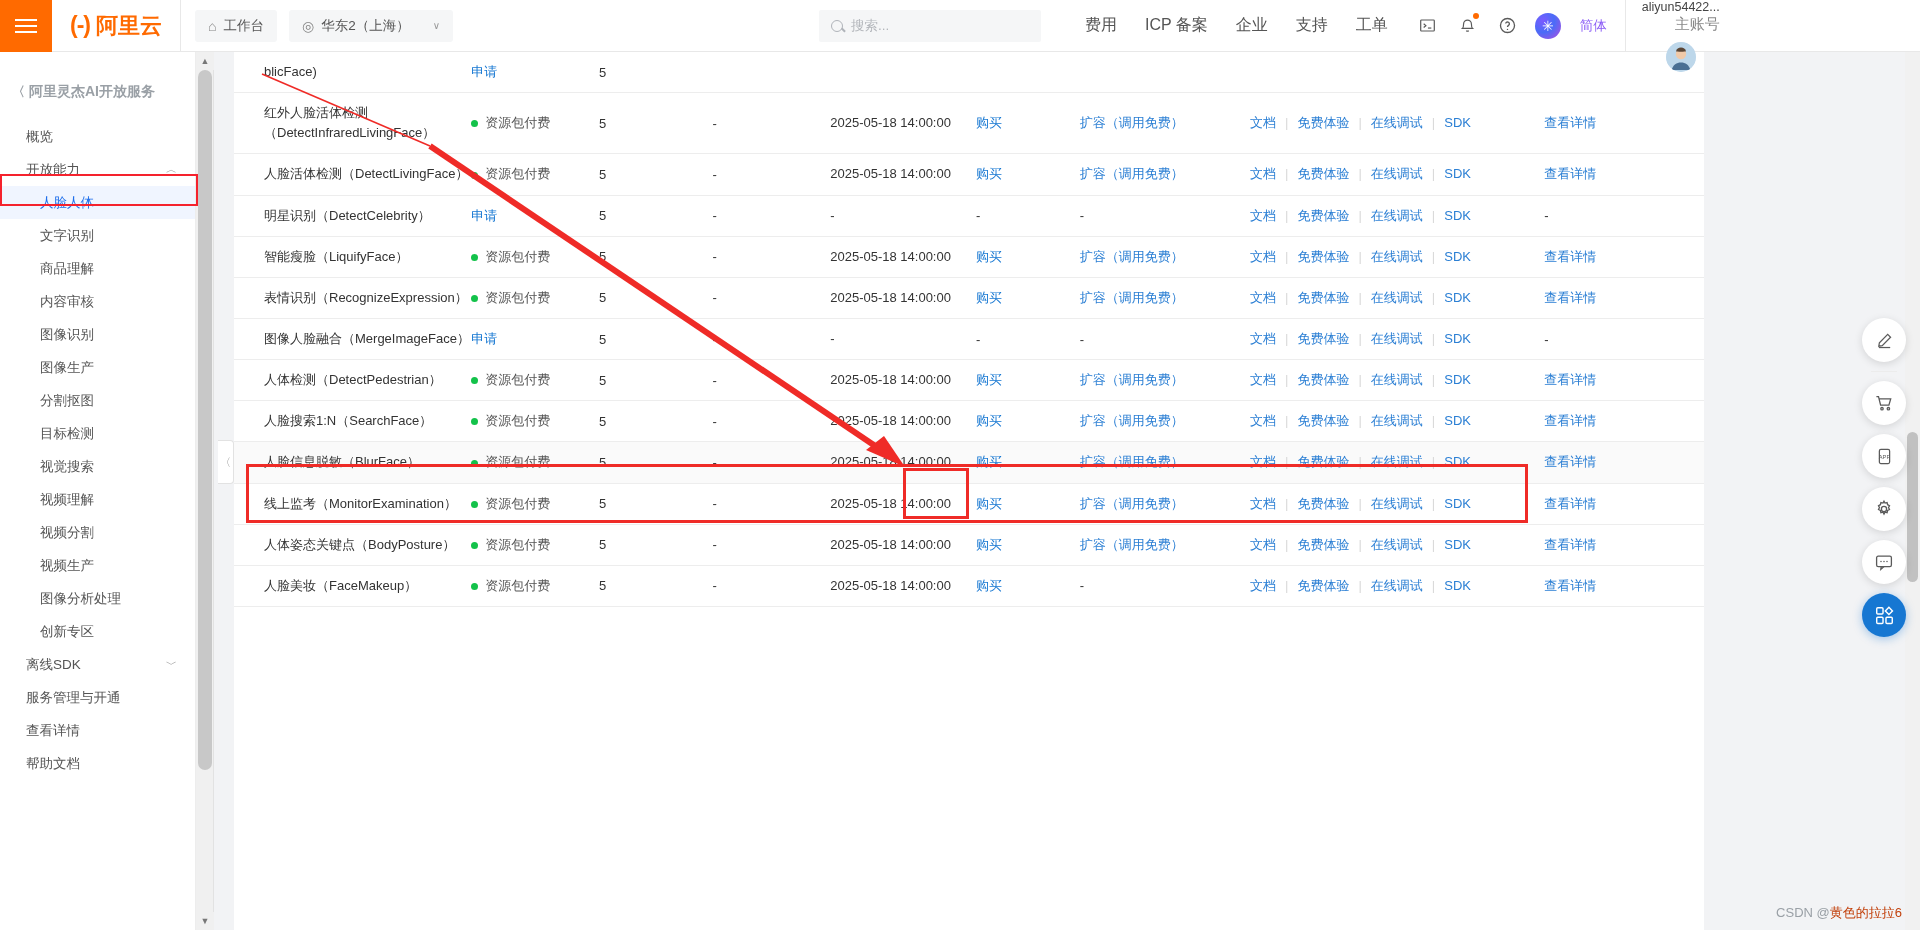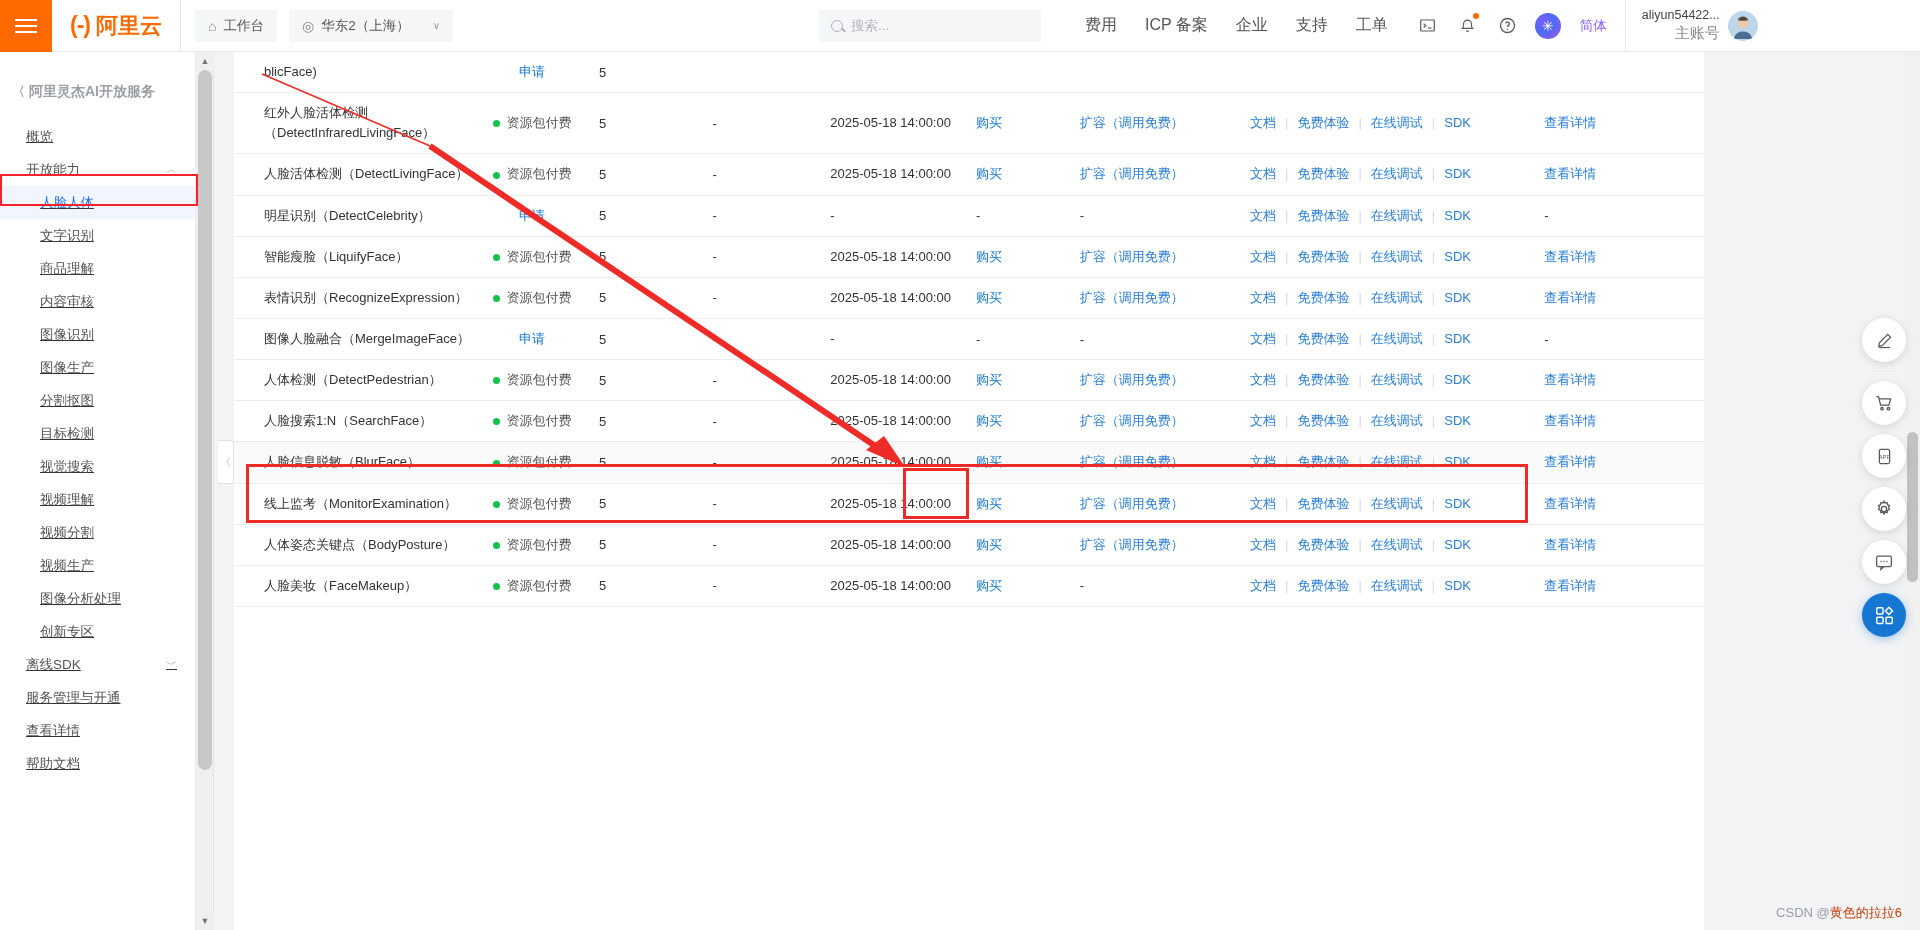--- a/index.html
+++ b/index.html
@@ -85,21 +85,21 @@
     background:#ff6a00;
   }
   .ai-orb{
     width:26px;height:26px;border-radius:50%;
     background: radial-gradient(circle at 30% 30%, #7b5bff 0%, #4a6cf7 45%, #b44ce0 100%);
     display:flex;align-items:center;justify-content:center;color:#fff;font-size:14px;
   }
   .lang { font-size:13.5px; color:#8b5cf6; padding:0 12px; cursor:pointer;}
   .userbox{
     display:flex; align-items:center; gap:8px; height:52px; padding-left:16px; padding-right:14px;
-    border-left:1px solid #e8e8e8; margin-left:6px; cursor:pointer;
+    border-left:1px solid #e8e8e8; margin-left:6px; cursor:pointer;flex-direction:column;
   }
   .userbox .utext{ text-align:right; line-height:1.25; }
   .userbox .uname{ font-size:12.5px; color:#444; }
   .userbox .urole{ font-size:15px; color:#888; }
   .avatar{
     width:30px;height:30px;border-radius:50%;
     background:#cfe0ef; display:flex;align-items:center;justify-content:center;
     font-size:16px; overflow:hidden; flex:none;
   }
 
@@ -107,21 +107,21 @@
   .sidebar{
     position:absolute; top:52px; left:0; width:196px; height:878px;
     background:#fff; border-right:1px solid #ededed; z-index:20;
   }
   .side-title{
     display:flex; align-items:center; gap:4px;
     height:48px; padding: 0 0 0 12px; margin-top:16px;
     font-size:14px; color:#9aa0a6; font-weight:700; cursor:pointer;
   }
   .side-title .bk{font-size:13px; color:#9aa0a6;}
-  .menu{ padding-top:4px;text-decoration:underline; }
+  .menu{ padding-top:4px; }
   .mi{
     height:33px; display:flex; align-items:center; justify-content:space-between;
     padding: 0 18px 0 26px; font-size:13.5px; color:#555; cursor:pointer;
     white-space:nowrap;
   }
   .mi.sub{ padding-left:40px; }
   .mi .chev{ font-size:11px; color:#999; }
   .mi.active{
     background:#f0f5ff; color:#1f6feb; font-weight:400;
   }
@@ -156,21 +156,21 @@
 
   
   table.svc{ width:1470px; border-collapse:collapse; table-layout:fixed; }
   table.svc td{
     border-bottom:1px solid #ededed;
     font-size:13px; color:#333; vertical-align:middle;
     padding: 10px 0;
   }
   tr.alt td{ background:#fafafa; }
   .c-name{ width:230px; padding-left:30px !important; line-height:1.55; color:#333; }
-  .c-status{ width:118px;text-align:center; }
+  .c-status{ width:118px; }
   .c-quota{ width:110px; text-align:left; padding-left:6px !important;}
   .c-used{ width:120px; text-align:left; padding-left:6px !important;}
   .c-date{ width:122px; line-height:1.55; }
   .c-buy{ width:120px; padding-left:20px !important;}
   .c-expand{ width:165px;margin-left:36px; }
   .c-links{ width:260px;margin-left:17px; }
   .c-detail{ width:180px; padding-left:26px !important;}
   .lnk{ color:#1677d2; cursor:pointer; }
   .lnk.blue2{ color:#2b7fd4; }
   .dot-green{

